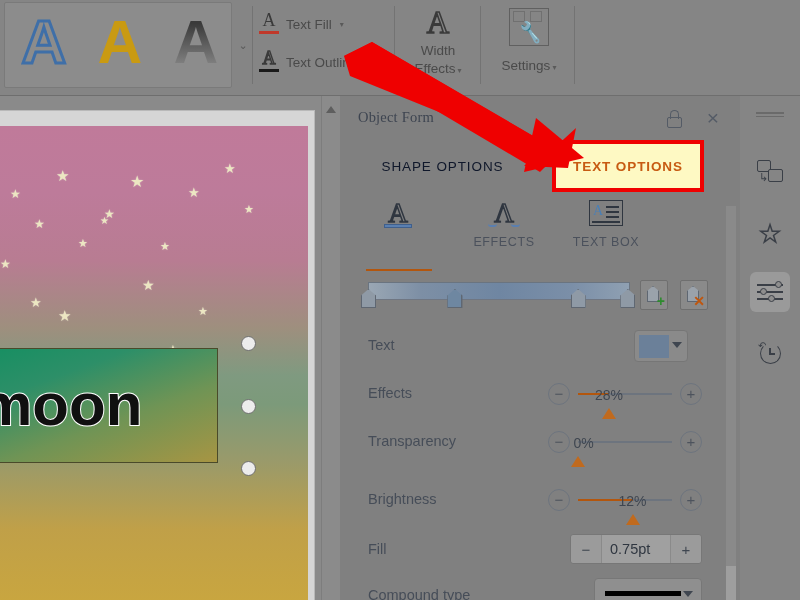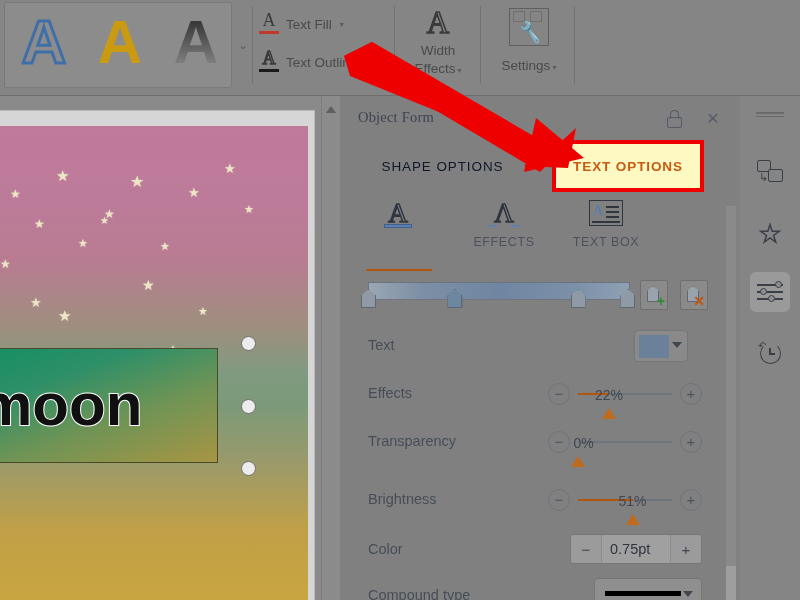--- a/index.html
+++ b/index.html
@@ -466,21 +466,21 @@
       </span>
     </div>
 
     <div class="prow" style="top:276px;">
       <span class="plabel">Effects</span>
       <span class="slider">
         <span class="sbtn minus">−</span>
         <span class="strack">
           <span class="sfill" id="fill-pos" style="width: 33%;"></span>
           <span class="sthumb" id="thumb-pos" style="left: 33%;"></span>
-          <span class="sval" id="val-pos" style="left: 33%;">22%</span>
+          <span class="sval" id="val-pos" style="left: 33%;">28%</span>
         </span>
         <span class="sbtn plus">+</span>
       </span>
     </div>
 
     <div class="prow" style="top:324px;">
       <span class="plabel">Transparency</span>
       <span class="slider">
         <span class="sbtn minus">−</span>
         <span class="strack">
@@ -492,28 +492,28 @@
       </span>
     </div>
 
     <div class="prow" style="top:382px;">
       <span class="plabel">Brightness</span>
       <span class="slider">
         <span class="sbtn minus">−</span>
         <span class="strack">
           <span class="sfill" id="fill-br" style="width: 58%;"></span>
           <span class="sthumb" id="thumb-br" style="left: 58%;"></span>
-          <span class="sval" id="val-br" style="left: 58%;">51%</span>
+          <span class="sval" id="val-br" style="left: 58%;">12%</span>
         </span>
         <span class="sbtn plus">+</span>
       </span>
     </div>
 
     <div class="prow" style="top:432px;">
-      <span class="plabel">Color</span>
+      <span class="plabel">Fill</span>
       <span class="spinner">
         <span class="spin-b">−</span>
         <span class="spin-v">0.75pt</span>
         <span class="spin-b">+</span>
       </span>
     </div>
 
     <div class="prow" style="top:478px;">
       <span class="plabel">Compound type</span>
       <span class="cdrop">

